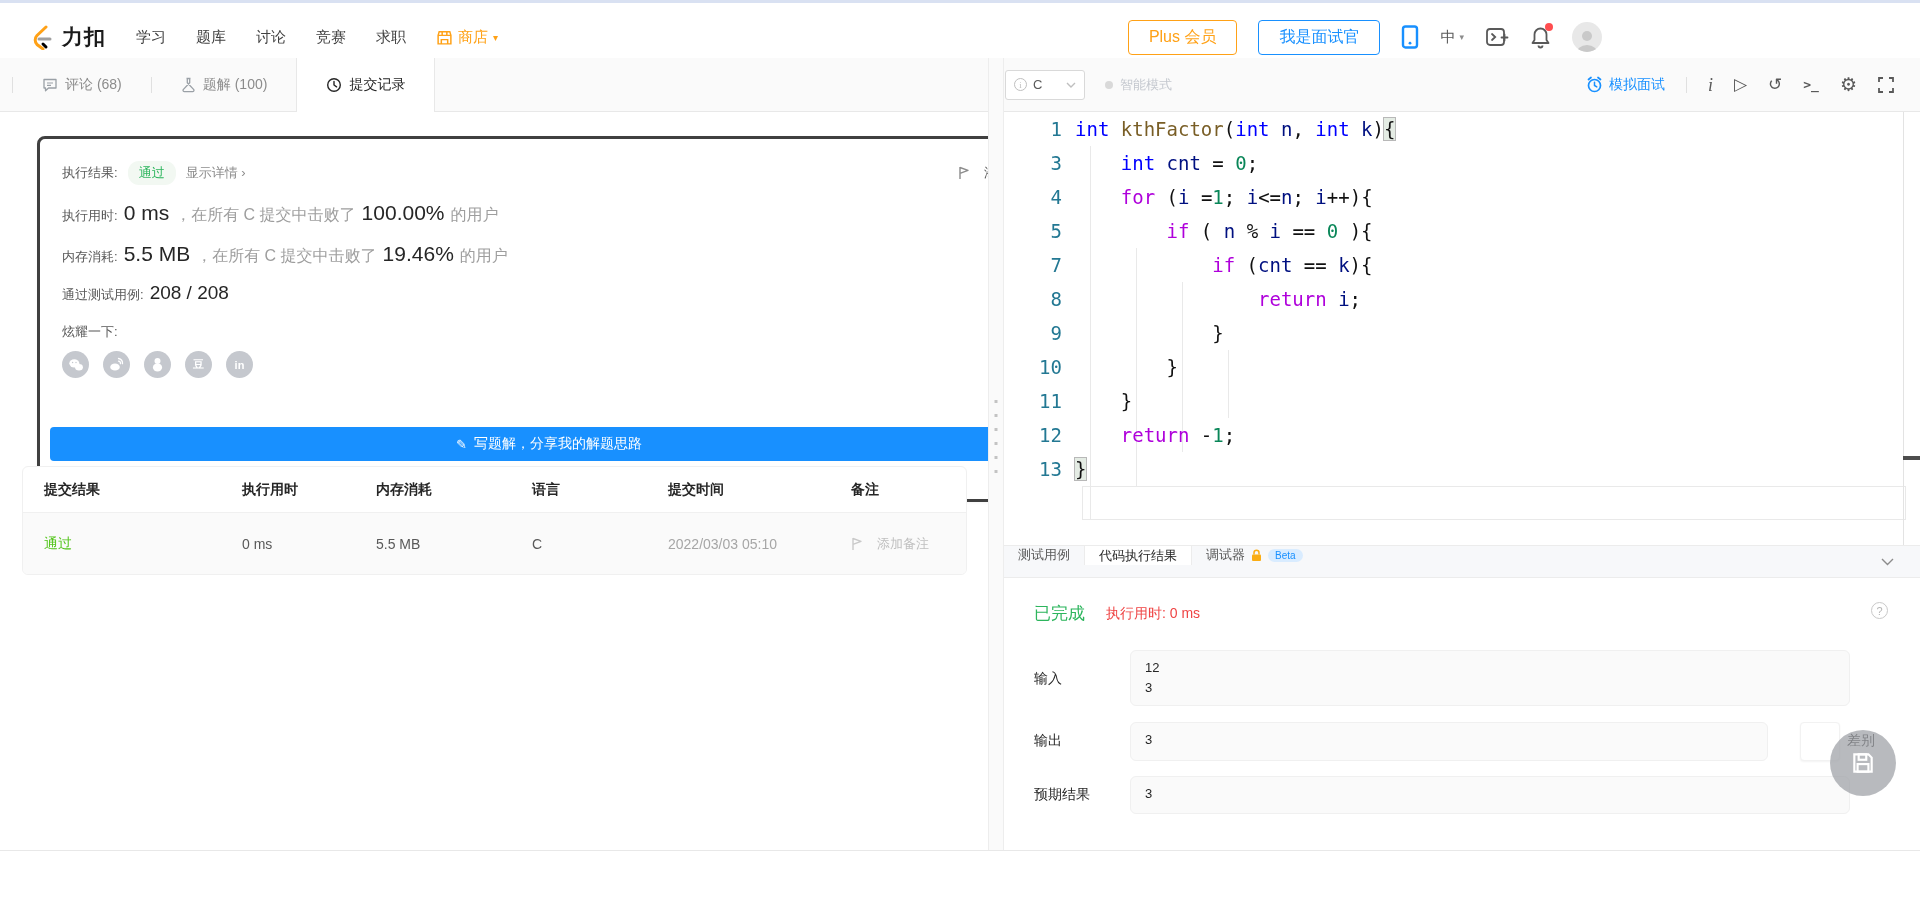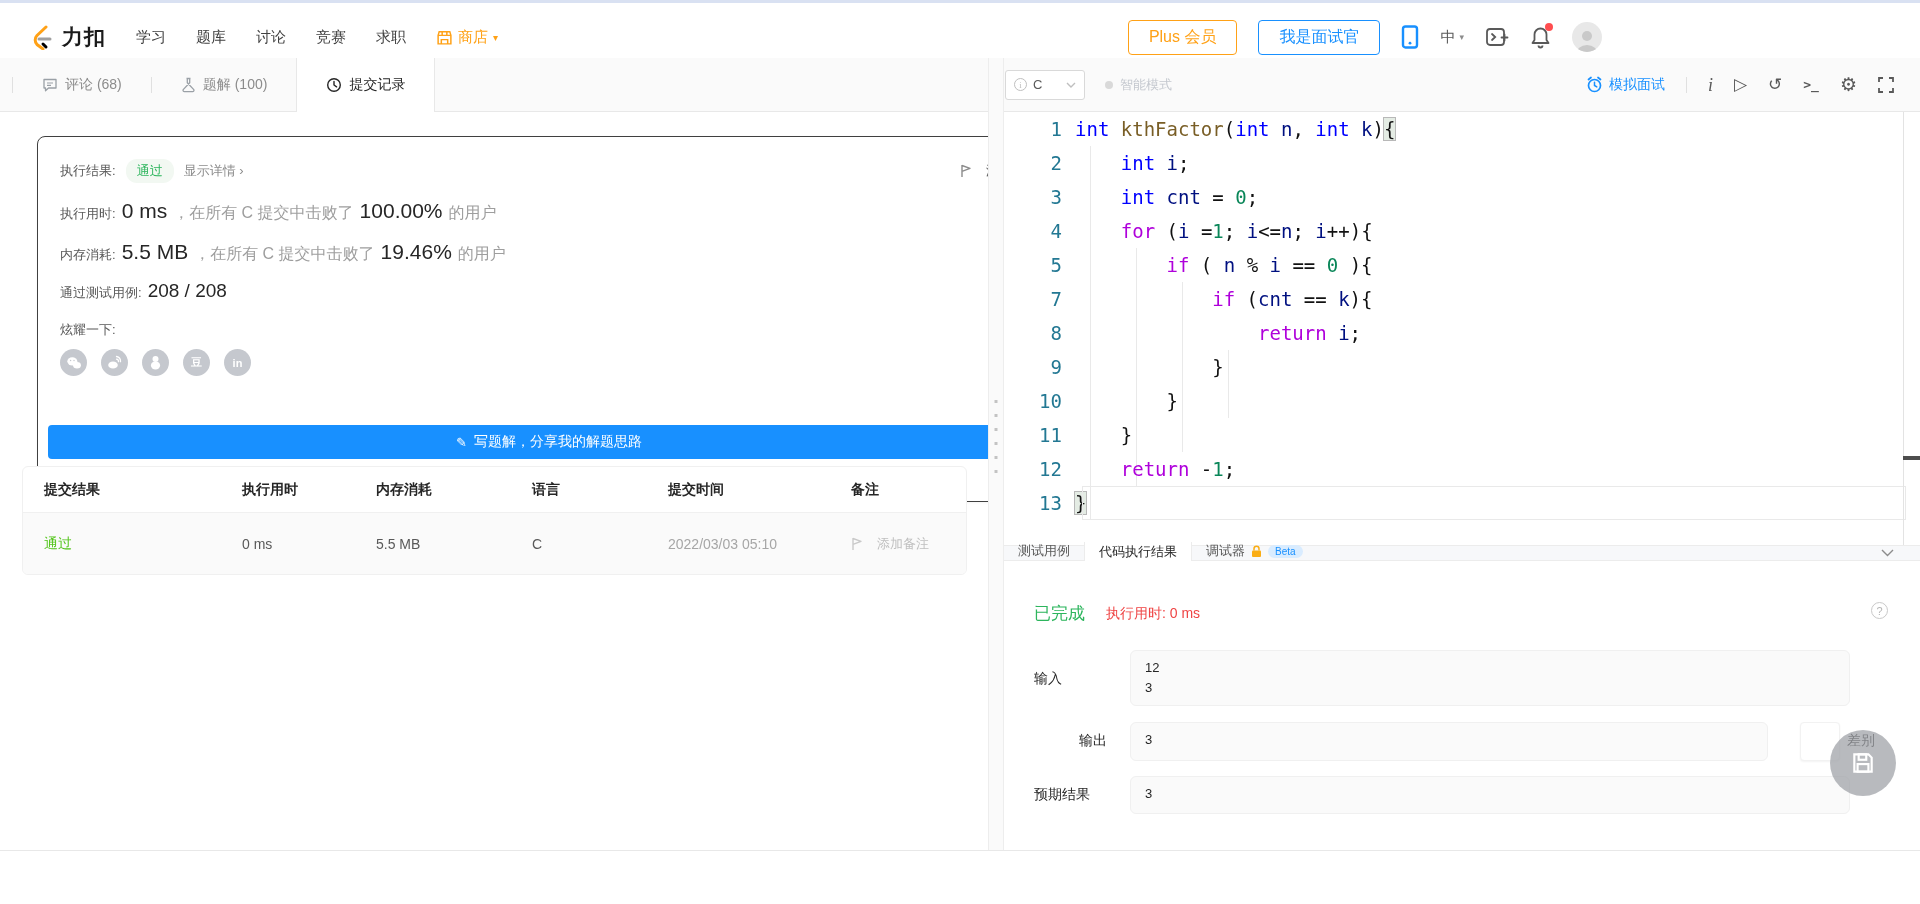--- a/index.html
+++ b/index.html
@@ -38,21 +38,21 @@
   #left-tabbar { position:absolute; left:0; top:0; width:988px; height:54px; background:#fafafa;
     border-bottom:1px solid #e8e8e8; display:flex; align-items:stretch; padding-left:12px; }
   .ltab { display:flex; align-items:center; gap:7px; padding:0 29px; font-size:14px; color:#8c8c8c; cursor:pointer; position:relative; }
   .ltab svg { stroke:#9aa0a6; }
   .ltab.active { background:#fff; color:#262626; border-left:1px solid #e8e8e8; border-right:1px solid #e8e8e8; margin-bottom:-1px; z-index:2; }
   .ltab.active svg { stroke:#262626; }
   .ltab-div { width:1px; height:16px; background:#e0e0e0; align-self:center; }
 
   
   #result-card { position:absolute; left:37px; top:78px; width:1024px; height:366px; background:#fff;
-    border:1px solid #404040; border-radius:8px; box-shadow:0 1px 3px rgba(0,0,0,.04); }
+    border:3px solid #404040; border-radius:8px; box-shadow:0 1px 3px rgba(0,0,0,.04); }
   .rc-row { position:absolute; left:22px; right:22px; display:flex; align-items:baseline; }
   .lab { font-size:13px; color:#595959; white-space:nowrap; }
   .big { font-size:21px; color:#262626; font-weight:500; margin:0 6px; }
   .dim { font-size:16px; color:#9e9e9e; }
   #status-badge { font-size:13px; color:#2db55d; background:#f2f8f2; border-radius:11px; padding:3px 11px; margin:0 10px; }
   #detail-link { font-size:13px; color:#8c8c8c; cursor:pointer; }
   .note-link { font-size:13px; color:#595959; display:flex; align-items:center; gap:14px; cursor:pointer; }
   #share-icons { position:absolute; left:22px; top:212px; display:flex; gap:14px; }
   .soc { width:27px; height:27px; border-radius:50%; background:#c5c8ce; display:flex; align-items:center; justify-content:center;
     color:#fff; font-size:11px; font-weight:bold; cursor:pointer; }
@@ -90,22 +90,22 @@
   .cl { position:relative; height:34px; line-height:34px; white-space:pre; }
   .cl .ln { display:inline-block; width:71px; text-align:right; padding-right:13px; color:#237893; }
   .tk-k { color:#0000ff; } .tk-c { color:#af00db; } .tk-f { color:#795e26; }
   .tk-v { color:#001080; } .tk-n { color:#098658; } .tk-p { color:#111; }
   .tk-b { color:#111; background:#e4ece4; outline:1px solid #b8b8b8; }
   #cur-line { position:absolute; left:78px; right:14px; top:374px; height:34px; border:1px solid #e9e9e9; pointer-events:none; }
   #scroll-line { position:absolute; left:899px; top:0; width:1px; height:433px; background:#e3e3e3; }
   #scroll-mark { position:absolute; left:899px; top:344px; width:17px; height:4px; background:#4d4d4d; cursor:pointer; }
 
   
-  #console-tabbar { position:absolute; left:0; top:487px; width:916px; height:16px; background:#f7f8fa;
-    border-top:1px solid #ececec; border-bottom:1px solid #ececec; display:flex; align-items:flex-end; padding-left:0; }
+  #console-tabbar { position:absolute; left:0; top:487px; width:916px; height:33px; background:#f7f8fa;
+    border-top:1px solid #ececec; border-bottom:1px solid #ececec; display:flex; align-items:flex-start; padding-left:0; }
   .ctab { display:flex; align-items:center; gap:6px; padding:0 14px; font-size:13px; color:#595959; cursor:pointer; }
   .ctab.active { background:#fff; color:#262626; border-left:1px solid #ececec; border-right:1px solid #ececec; margin-bottom:-1px; z-index:2; }
   .beta-badge { background:#d9ecff; color:#1890ff; font-size:10px; border-radius:8px; padding:1px 7px; }
   #console-collapse { margin-left:auto; margin-right:26px; align-self:center; color:#8c8c8c; cursor:pointer; }
 
   
   #console-body { position:absolute; left:0; top:520px; width:916px; height:272px; background:#fff; }
   #run-status { position:absolute; left:30px; top:24px; font-size:17px; font-weight:500; color:#2db55d; }
   #run-runtime { position:absolute; left:102px; top:27px; font-size:14px; color:#ef4444; }
   #help-circ { position:absolute; right:32px; top:24px; width:17px; height:17px; border:1px solid #c9c9c9; border-radius:50%;
@@ -352,21 +352,20 @@
       </div>
     </div>
 
     <div id="code-area">
       <div class="guide" style="left:86px; top:34px;  height:374px;"></div>
       <div class="guide" style="left:132px; top:136px; height:238px;"></div>
       <div class="guide" style="left:178px; top:170px; height:170px;"></div>
       <div class="guide" style="left:224px; top:238px; height:68px;"></div>
       <div id="code-lines">
           <div class="cl"><span class="ln">1</span><span class="tk-k">int</span><span class="tk-p"> </span><span class="tk-f">kthFactor</span><span class="tk-p">(</span><span class="tk-k">int</span><span class="tk-p"> </span><span class="tk-v">n</span><span class="tk-p">, </span><span class="tk-k">int</span><span class="tk-p"> </span><span class="tk-v">k</span><span class="tk-p">)</span><span class="tk-b">{</span></div>
-          <div class="cl"><span class="ln">2</span><span class="tk-p">    </span><span class="tk-k">int</span><span class="tk-p"> </span><span class="tk-v">i</span><span class="tk-p">;</span></div>
           <div class="cl"><span class="ln">3</span><span class="tk-p">    </span><span class="tk-k">int</span><span class="tk-p"> </span><span class="tk-v">cnt</span><span class="tk-p"> = </span><span class="tk-n">0</span><span class="tk-p">;</span></div>
           <div class="cl"><span class="ln">4</span><span class="tk-p">    </span><span class="tk-c">for</span><span class="tk-p"> (</span><span class="tk-v">i</span><span class="tk-p"> =</span><span class="tk-n">1</span><span class="tk-p">; </span><span class="tk-v">i</span><span class="tk-p">&lt;=</span><span class="tk-v">n</span><span class="tk-p">; </span><span class="tk-v">i</span><span class="tk-p">++){</span></div>
           <div class="cl"><span class="ln">5</span><span class="tk-p">        </span><span class="tk-c">if</span><span class="tk-p"> ( </span><span class="tk-v">n</span><span class="tk-p"> % </span><span class="tk-v">i</span><span class="tk-p"> == </span><span class="tk-n">0</span><span class="tk-p"> ){</span></div>
           <div class="cl"><span class="ln">7</span><span class="tk-p">            </span><span class="tk-c">if</span><span class="tk-p"> (</span><span class="tk-v">cnt</span><span class="tk-p"> == </span><span class="tk-v">k</span><span class="tk-p">){</span></div>
           <div class="cl"><span class="ln">8</span><span class="tk-p">                </span><span class="tk-c">return</span><span class="tk-p"> </span><span class="tk-v">i</span><span class="tk-p">;</span></div>
           <div class="cl"><span class="ln">9</span><span class="tk-p">            }</span></div>
           <div class="cl"><span class="ln">10</span><span class="tk-p">        }</span></div>
           <div class="cl"><span class="ln">11</span><span class="tk-p">    }</span></div>
           <div class="cl"><span class="ln">12</span><span class="tk-p">    </span><span class="tk-c">return</span><span class="tk-p"> -</span><span class="tk-n">1</span><span class="tk-p">;</span></div>
           <div class="cl"><span class="ln">13</span><span class="tk-b">}</span></div>
@@ -406,21 +405,21 @@
       <span id="run-status">已完成</span>
       <span id="run-runtime">执行用时: 0 ms</span>
       <span id="help-circ">?</span>
 
       <span class="io-label" style="top:92px;">输入</span>
       <div class="io-box" id="input-box" style="top:72px; width:720px; height:56px;">
           <div>12</div>
           <div>3</div>
         </div>
 
-      <span class="io-label" style="top:154px;margin-left:45px;">输出</span>
+      <span class="io-label" style="top:154px;">输出</span>
       <div class="io-box" style="top:144px; width:638px; height:39px;">
         <span>3</span>
       </div>
       <div id="diff-sq"></div>
       <span id="diff-label">差别</span>
       <div id="save-float">
         <svg width="26" height="26" viewBox="0 0 24 24">
             <path d="M4 4 h13 l3 3 v13 H4z" fill="none" stroke="#fff" stroke-width="2"></path>
             <rect x="8" y="4" width="7" height="5" fill="none" stroke="#fff" stroke-width="2"></rect>
             <rect x="7" y="13" width="10" height="7" fill="none" stroke="#fff" stroke-width="2"></rect>

